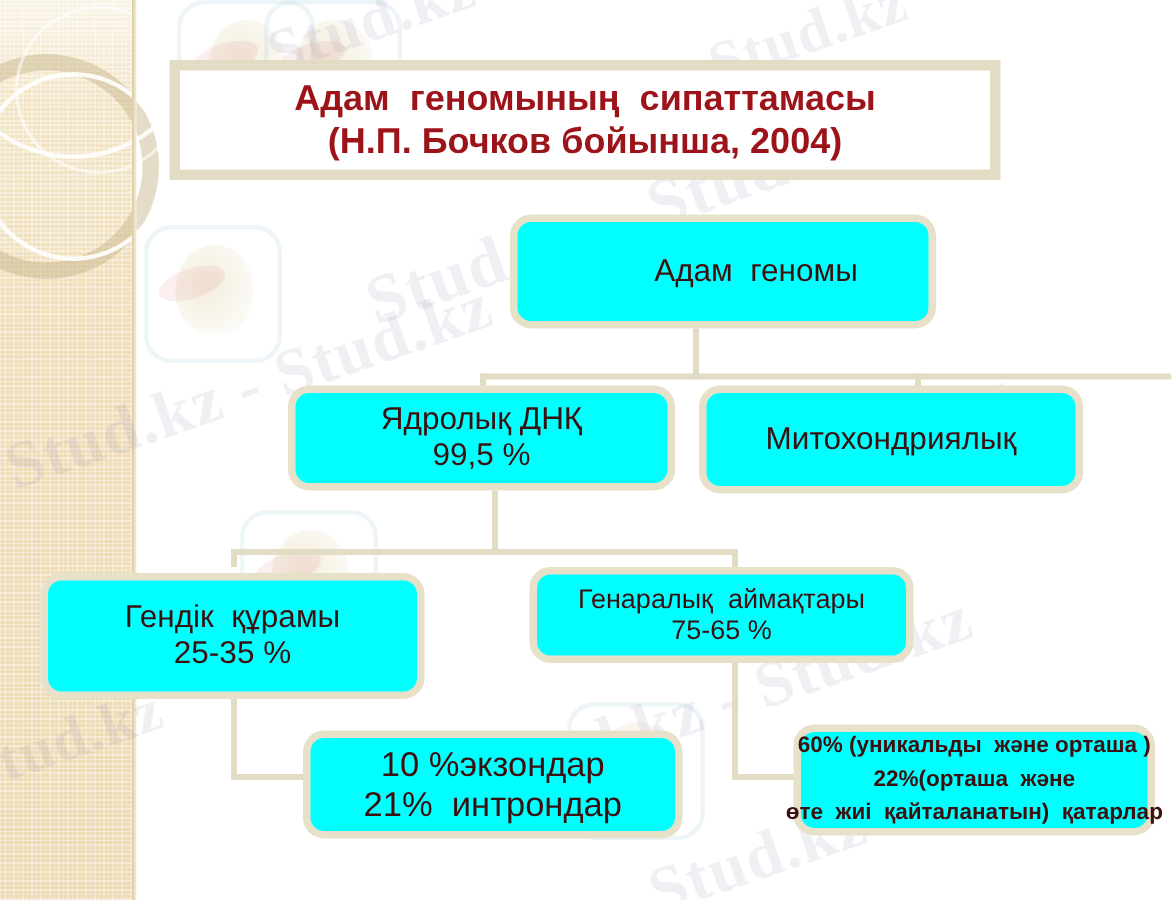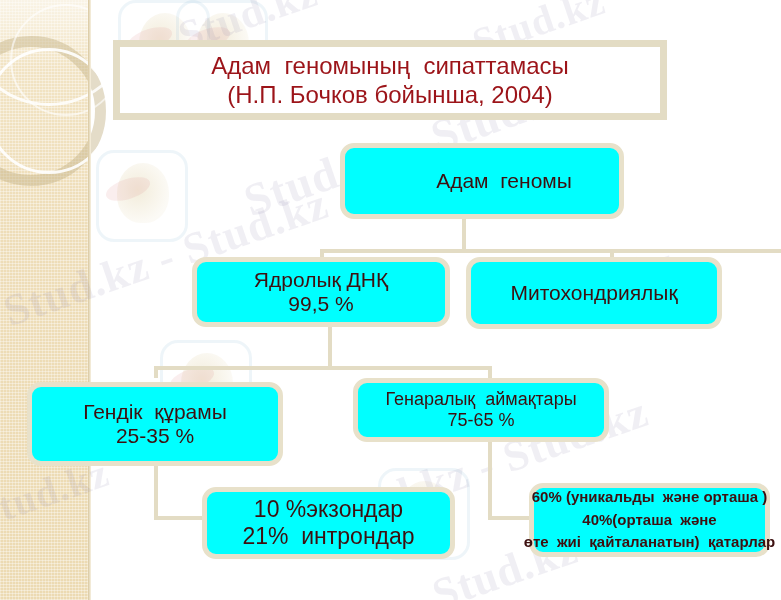--- a/index.html
+++ b/index.html
@@ -117,21 +117,21 @@
     border: 7px solid #e3dcc4;
     box-sizing: border-box;
     display: flex;
     flex-direction: column;
     align-items: center;
     justify-content: center;
   }
   .title-line {
     color: #9c1419;
     font-size: 24px;
-    font-weight: normal;
+    font-weight: bold;
     line-height: 1.22;
     text-align: center;
     white-space: pre;
   }
 
   
   .conn {
     position: absolute;
     background: #e3dcc4;
   }
@@ -247,17 +247,17 @@
     <div class="node-line">75-65 %</div>
   </div>
 
   <div class="node n-exons">
     <div class="node-line">10 %экзондар</div>
     <div class="node-line">21%  интрондар</div>
   </div>
 
   <div class="node n-repeats">
     <div class="node-line">60% (уникальды  және орташа )</div>
-    <div class="node-line">40%(орташа  және</div>
+    <div class="node-line">22%(орташа  және</div>
     <div class="node-line">өте  жиі  қайталанатын)  қатарлар</div>
   </div>
 
 </div>
 
 </body></html>

